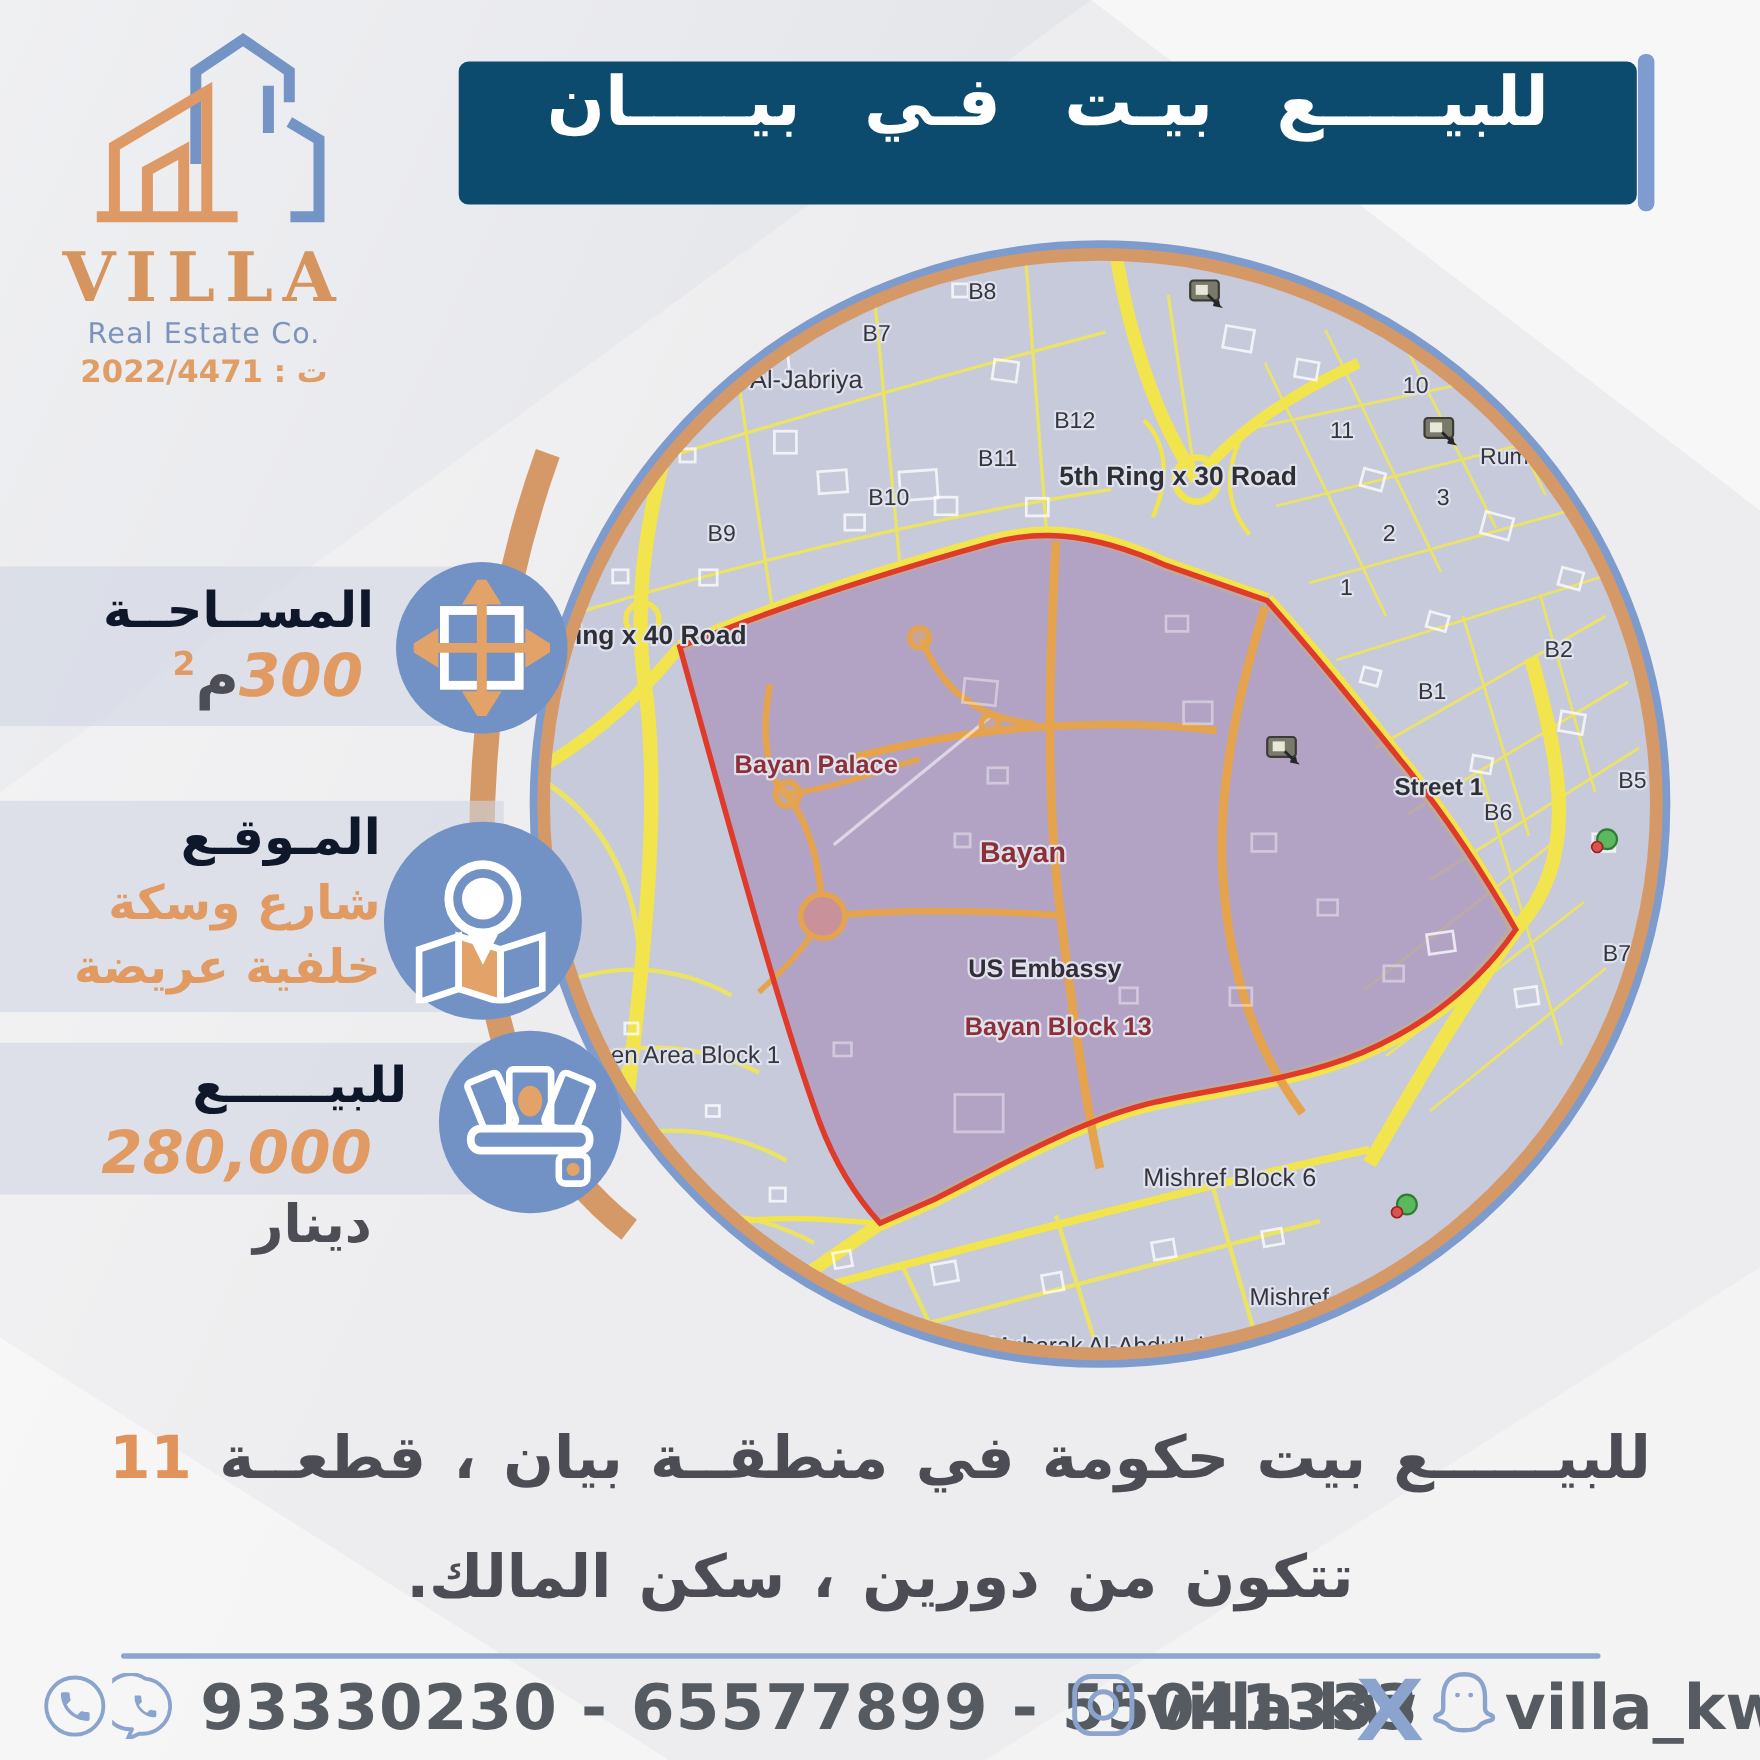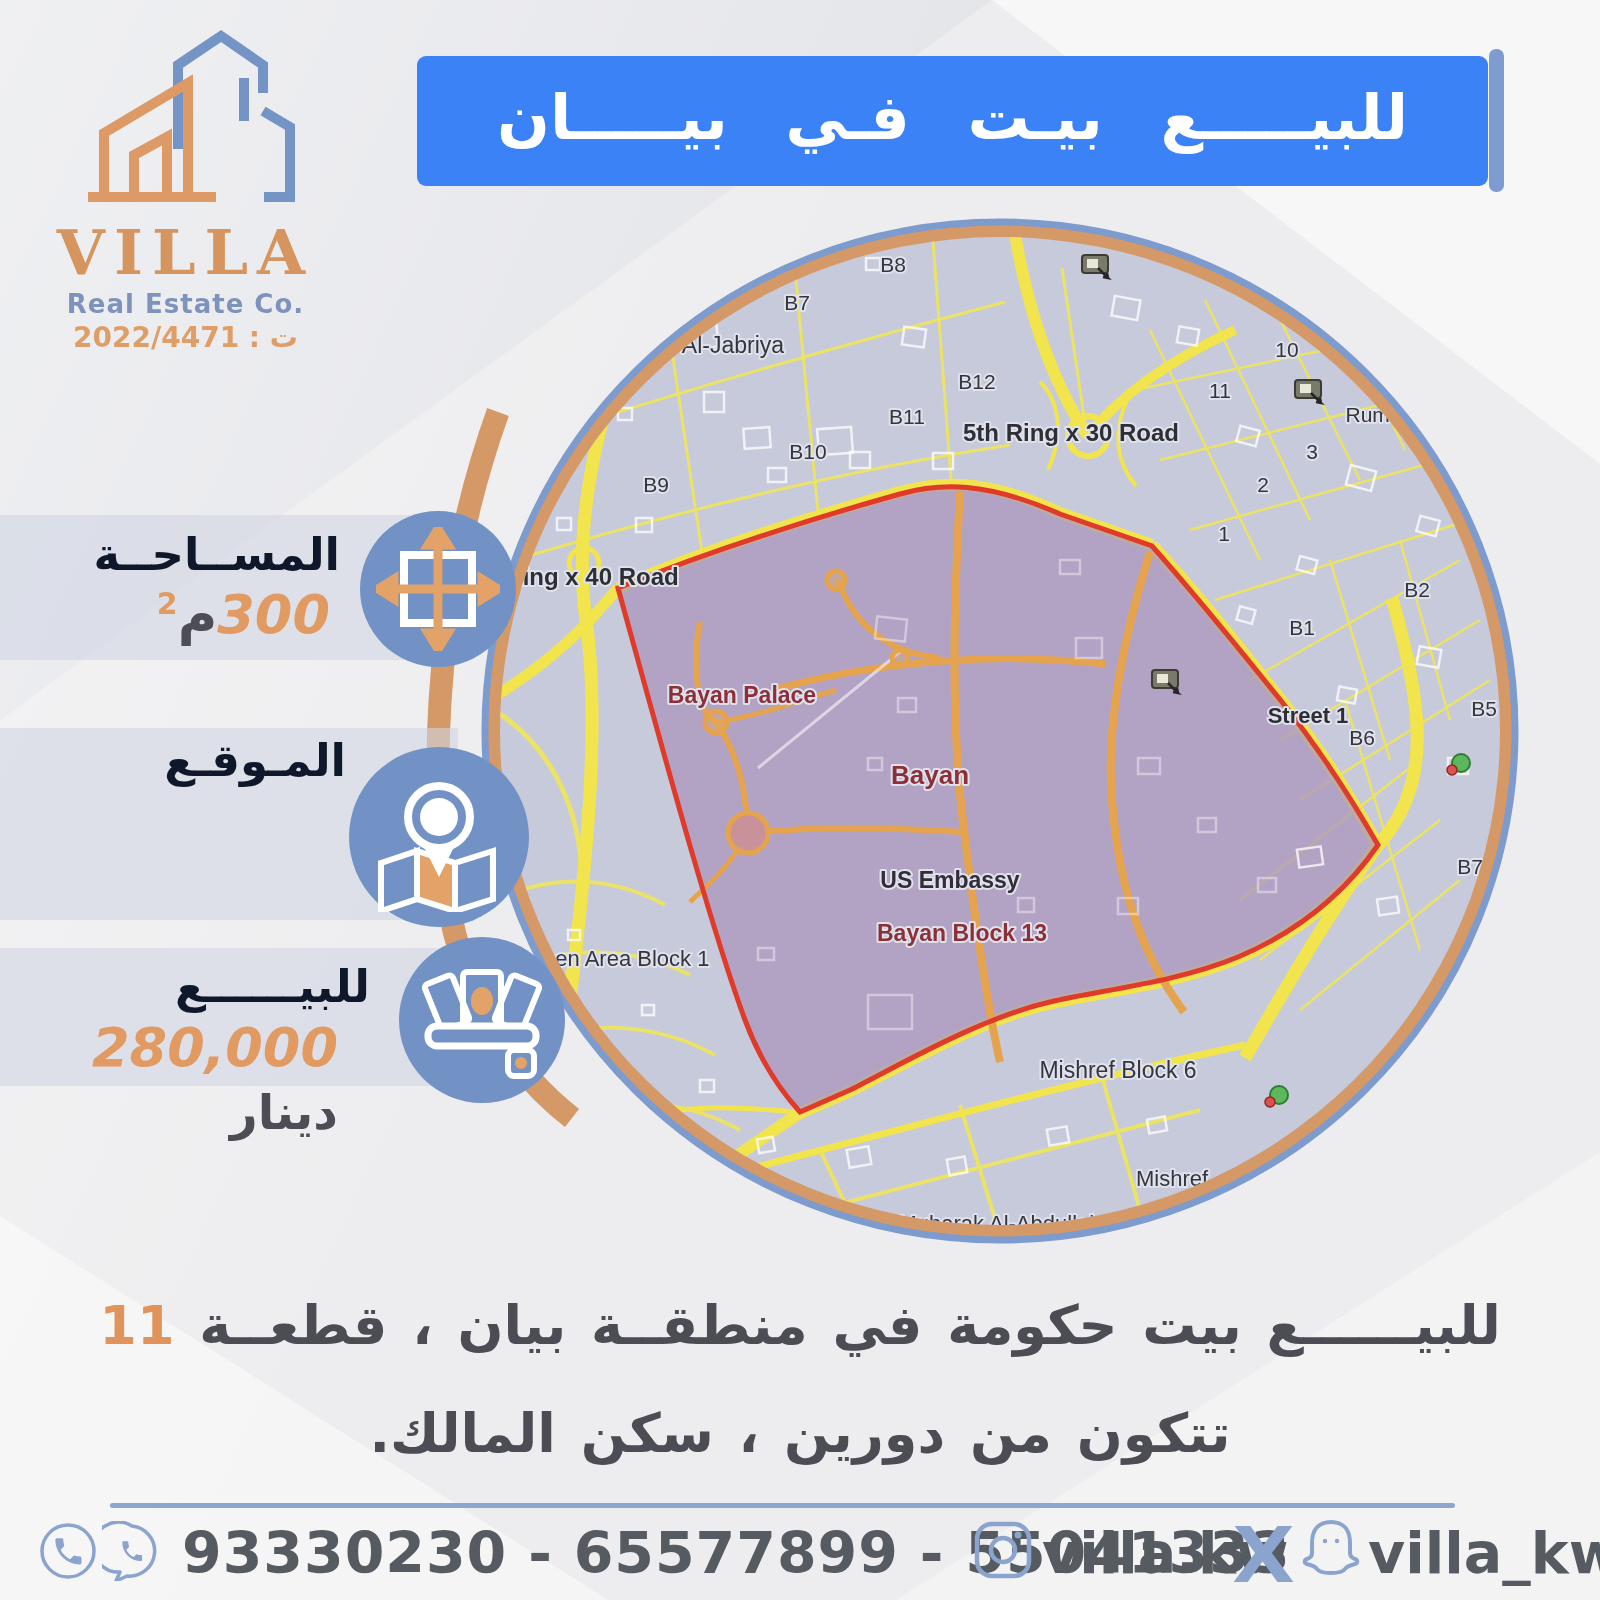--- a/index.html
+++ b/index.html
@@ -9,26 +9,26 @@
   .facet1{background:rgba(255,255,255,.55);clip-path:polygon(62% 0,100% 0,100% 29%);}
   .facet2{background:rgba(223,224,229,.55);clip-path:polygon(0 0,62% 0,0 45%);}
   .facet3{background:linear-gradient(115deg,rgba(255,255,255,.4) 0%,rgba(255,255,255,0) 42%);}
   .facet4{background:rgba(255,255,255,.45);clip-path:polygon(0 76%,38% 100%,0 100%);}
   .facet5{background:rgba(255,255,255,.35);clip-path:polygon(100% 72%,100% 100%,56% 100%);}
 
   
   .logo{position:absolute;left:28px;top:21px;width:315px;text-align:center;}
   .logo .name{font-family:"DejaVu Serif",serif;font-weight:bold;font-size:62px;
               color:#d6945f;letter-spacing:9px;line-height:64px;}
-  .logo .tagline{font-size:26px;color:#7d93bb;letter-spacing:1px;margin-top:4px;font-weight:bold;}
+  .logo .tagline{font-size:26px;color:#7d93bb;letter-spacing:1px;margin-top:4px;}
   .logo .license{direction:rtl;font-size:28px;font-weight:bold;color:#df9e66;margin-top:2px;}
 
   
   .banner{position:absolute;left:417px;top:56px;width:1071px;height:130px;
-          background:#3b82f6;border-radius:9px;display:flex;align-items:center;
+          background:#0c4a6e;border-radius:9px;display:flex;
           justify-content:center;}
   .banner .t{direction:rtl;color:#fff;font-weight:bold;font-size:62px;word-spacing:36px;
              padding-bottom:8px;}
   .banner-bar{position:absolute;left:1489px;top:49px;width:15px;height:143px;
               background:#7e9cd0;border-radius:7px;}
 
   
   .mapsvg{position:absolute;left:0;top:0;}
   .mlabel{font-family:"Liberation Sans","DejaVu Sans",sans-serif;font-size:21px;
           text-anchor:middle;paint-order:stroke;stroke:#dfe2ec;stroke-width:4px;
@@ -320,20 +320,24 @@
   <div class="banner-bar"></div>
 
   <div class="band band1"></div>
   <div class="band band2"></div>
   <div class="band band3"></div>
 
   <div class="inf inf-label r1-label">المســاحــة</div>
   <div class="inf r1-value"><span class="inf-orange">300</span><span class="inf-dark">م</span><sup>2</sup></div>
 
   <div class="inf inf-label r2-label">المـوقـع</div>
+  <div class="inf r2-lines">
+    <div>شارع وسكة</div>
+    <div>خلفية عريضة</div>
+  </div>
 
   <div class="inf inf-label r3-label">للبيــــــع</div>
   <div class="inf r3-value"><span class="inf-orange">280,000</span><span> </span><span class="inf-dark">دينار</span></div>
 
   <div class="icon-circle ic1">
     <svg width="124" height="124" viewBox="-62 -62 124 124">
       <rect x="-34" y="-34" width="68" height="68" fill="none" stroke="#fff" stroke-width="8"></rect>
       <g stroke="#e2a268" stroke-width="9" fill="#e2a268">
         <line x1="0" y1="-46" x2="0" y2="46"></line>
         <line x1="-46" y1="0" x2="46" y2="0"></line>

